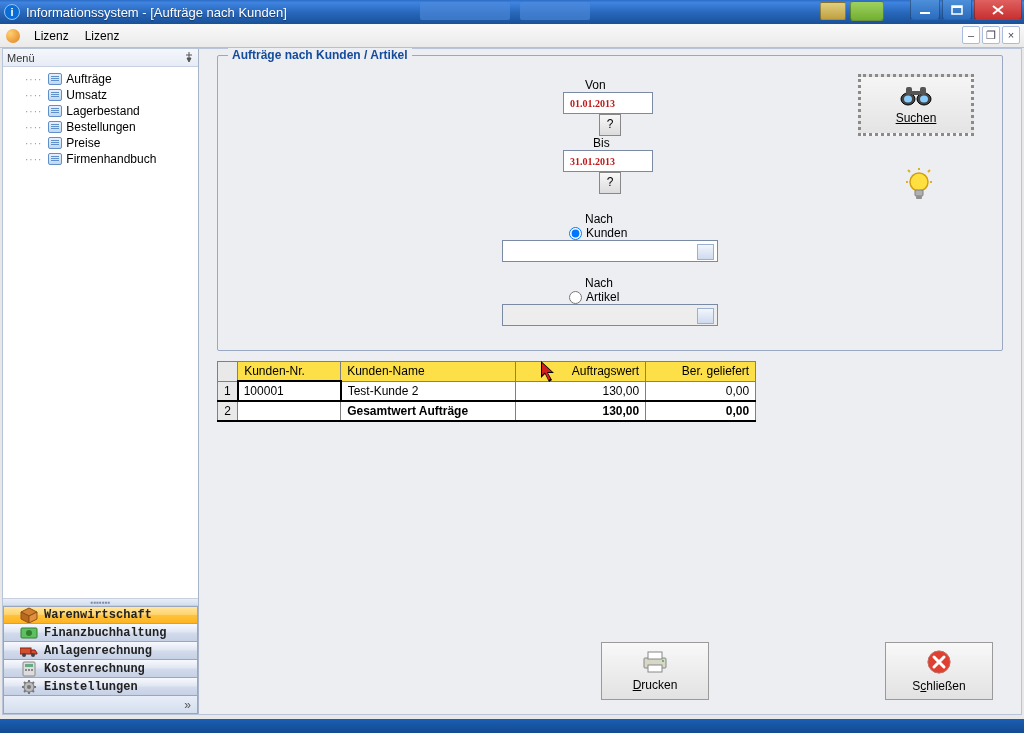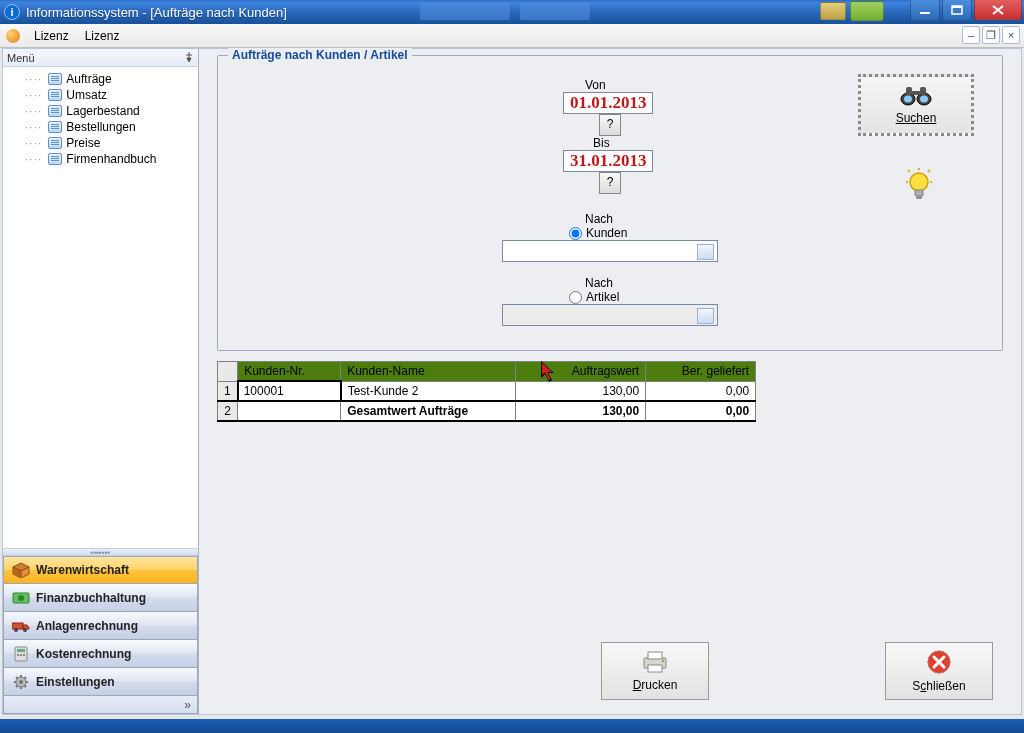--- a/index.html
+++ b/index.html
@@ -61,40 +61,40 @@
   }
   .sb-pin { width:10px; height:10px; }
   .sb-tree { flex:1; overflow:auto; padding:4px 2px; font-family: Tahoma, sans-serif;}
   .tree-item { display:flex; align-items:center; gap:4px; padding:1px 0 1px 20px; font-size:12px; color:#000;}
   .tree-item .dots { color:#999; letter-spacing:1px; font-size:10px; margin-right:2px;}
   .tree-item .ticon { width:14px; height:12px; border:1px solid #6090c8; border-radius:2px; background:linear-gradient(#e8f0ff,#c0d8f0); position:relative;}
   .tree-item .ticon::after{content:""; position:absolute; left:2px; top:2px; right:2px; height:1px; background:#6090c8; box-shadow:0 2px #6090c8, 0 4px #6090c8;}
   .sb-splitter { height:8px; background:linear-gradient(#e8eef8,#d4deee); border-top:1px solid #c7d0e0; border-bottom:1px solid #c7d0e0; text-align:center; color:#7a89a5; font-size:8px; line-height:7px;}
   .navstack { }
   .navbtn {
-    height:28px; display:flex; align-items:center; gap:6px;
-    padding:0 8px;
+    height:18px; display:flex; align-items:center; gap:6px;
+    padding:0 16px;
     border:1px solid #9aa6bb; border-top:none;
     background: linear-gradient(to bottom, #f7f9fd 0%, #e0e6f2 48%, #d3dbec 52%, #c7d1e6 100%);
-    font-size:12px; font-weight:bold; color:#222; cursor:default;
+    font-size:12px; font-weight:bold; color:#222; cursor:default;font-family:Liberation Mono, monospace;
   }
   .navbtn.first{ border-top:1px solid #9aa6bb;}
   .navbtn.active{
     background: linear-gradient(to bottom, #ffe6a0 0%, #ffd36a 48%, #ffc23c 52%, #ffb420 100%);
   }
   .navbtn .nicon{ width:18px; height:16px; }
   .navfooter{ height:18px; border:1px solid #9aa6bb; border-top:none; display:flex; align-items:center; justify-content:flex-end; padding-right:6px; background:linear-gradient(#e8eef8,#d4deee); color:#555;}
 
   
   .main { flex:1; background:#eceef2; position:relative; padding:2px 14px;}
   .fieldset { border:1px solid #9aa8c4; border-radius:2px; padding:16px 14px 18px; margin:4px 4px 10px 4px; background:#eceef2; position:relative;}
   .legend { position:absolute; top:-8px; left:10px; background:#eceef2; padding:0 4px; color:#144b9b; font-weight:bold; font-size:12px;}
   .frow { display:flex; align-items:center; margin:6px 0;flex-direction:column;}
   .flabel { width:50px; color:#000;}
-  .dateinput { width:90px; height:22px; font-family:Tahoma; color:#c01818; font-weight:bold; font-size:17px; padding:1px 6px; border:1px solid #7a8aa4; background:#fff; margin-right:4px;}
+  .dateinput { width:90px; height:22px; font-family:Tahoma; color:#c01818; font-weight:bold; font-size:10px; padding:1px 6px; border:1px solid #7a8aa4; background:#fff; margin-right:4px;}
   .qbtn { width:22px; height:22px; border:1px solid #888; background:linear-gradient(#f8f8f8,#dcdcdc); text-align:center; line-height:18px; cursor:default;}
   .gap { width:42px;}
   .radio { display:flex; align-items:center; gap:4px; width:82px;}
   .radio input { margin:0; }
   .combo { width:216px; height:22px; border:1px solid #7a8aa4; background:#fff; position:relative;}
   .combo.disabled{ background:#ededed;}
   .combo::after{ content:""; position:absolute; right:3px; top:3px; width:15px; height:14px; background:linear-gradient(#f2f6fc,#cfdaf0); border:1px solid #9cb0d4; }
   .combo .caret{ position:absolute; right:8px; top:8px; width:0;height:0; border-left:4px solid transparent; border-right:4px solid transparent; border-top:5px solid #3a5a9a;}
   .bigbtn {
     position:absolute; right:28px; top:18px;
@@ -105,21 +105,21 @@
     gap:4px;
   }
   .bigbtn .u{ text-decoration:underline;}
   .bulb { position:absolute; right:70px; top:112px; width:26px; height:34px; }
   .bulb svg{display:block;}
 
   
   .tablewrap { margin:4px; }
   table.grid { border-collapse:collapse; background:#fff; }
   table.grid th, table.grid td { border:1px solid #808080; font-size:12px; padding:2px 6px; height:19px; }
-  table.grid th { background:#4d7c0f; font-weight:normal; }
+  table.grid th { background:#fde047; font-weight:normal; }
   table.grid .rownum { width:20px; text-align:center; background:#e9e9e9;}
   table.grid .c-nr{ width:103px; text-align:left;}
   table.grid .c-name{ width:175px; text-align:left;}
   table.grid .c-val{ width:130px; text-align:right;}
   table.grid .c-del{ width:110px; text-align:right;}
   table.grid td.sel{ border:2px solid #000; padding:1px 5px;}
   table.grid td.bold{ font-weight:bold;}
   table.grid tr.total td{ border-top:2px solid #000; border-bottom:2px solid #000;}
 
   

